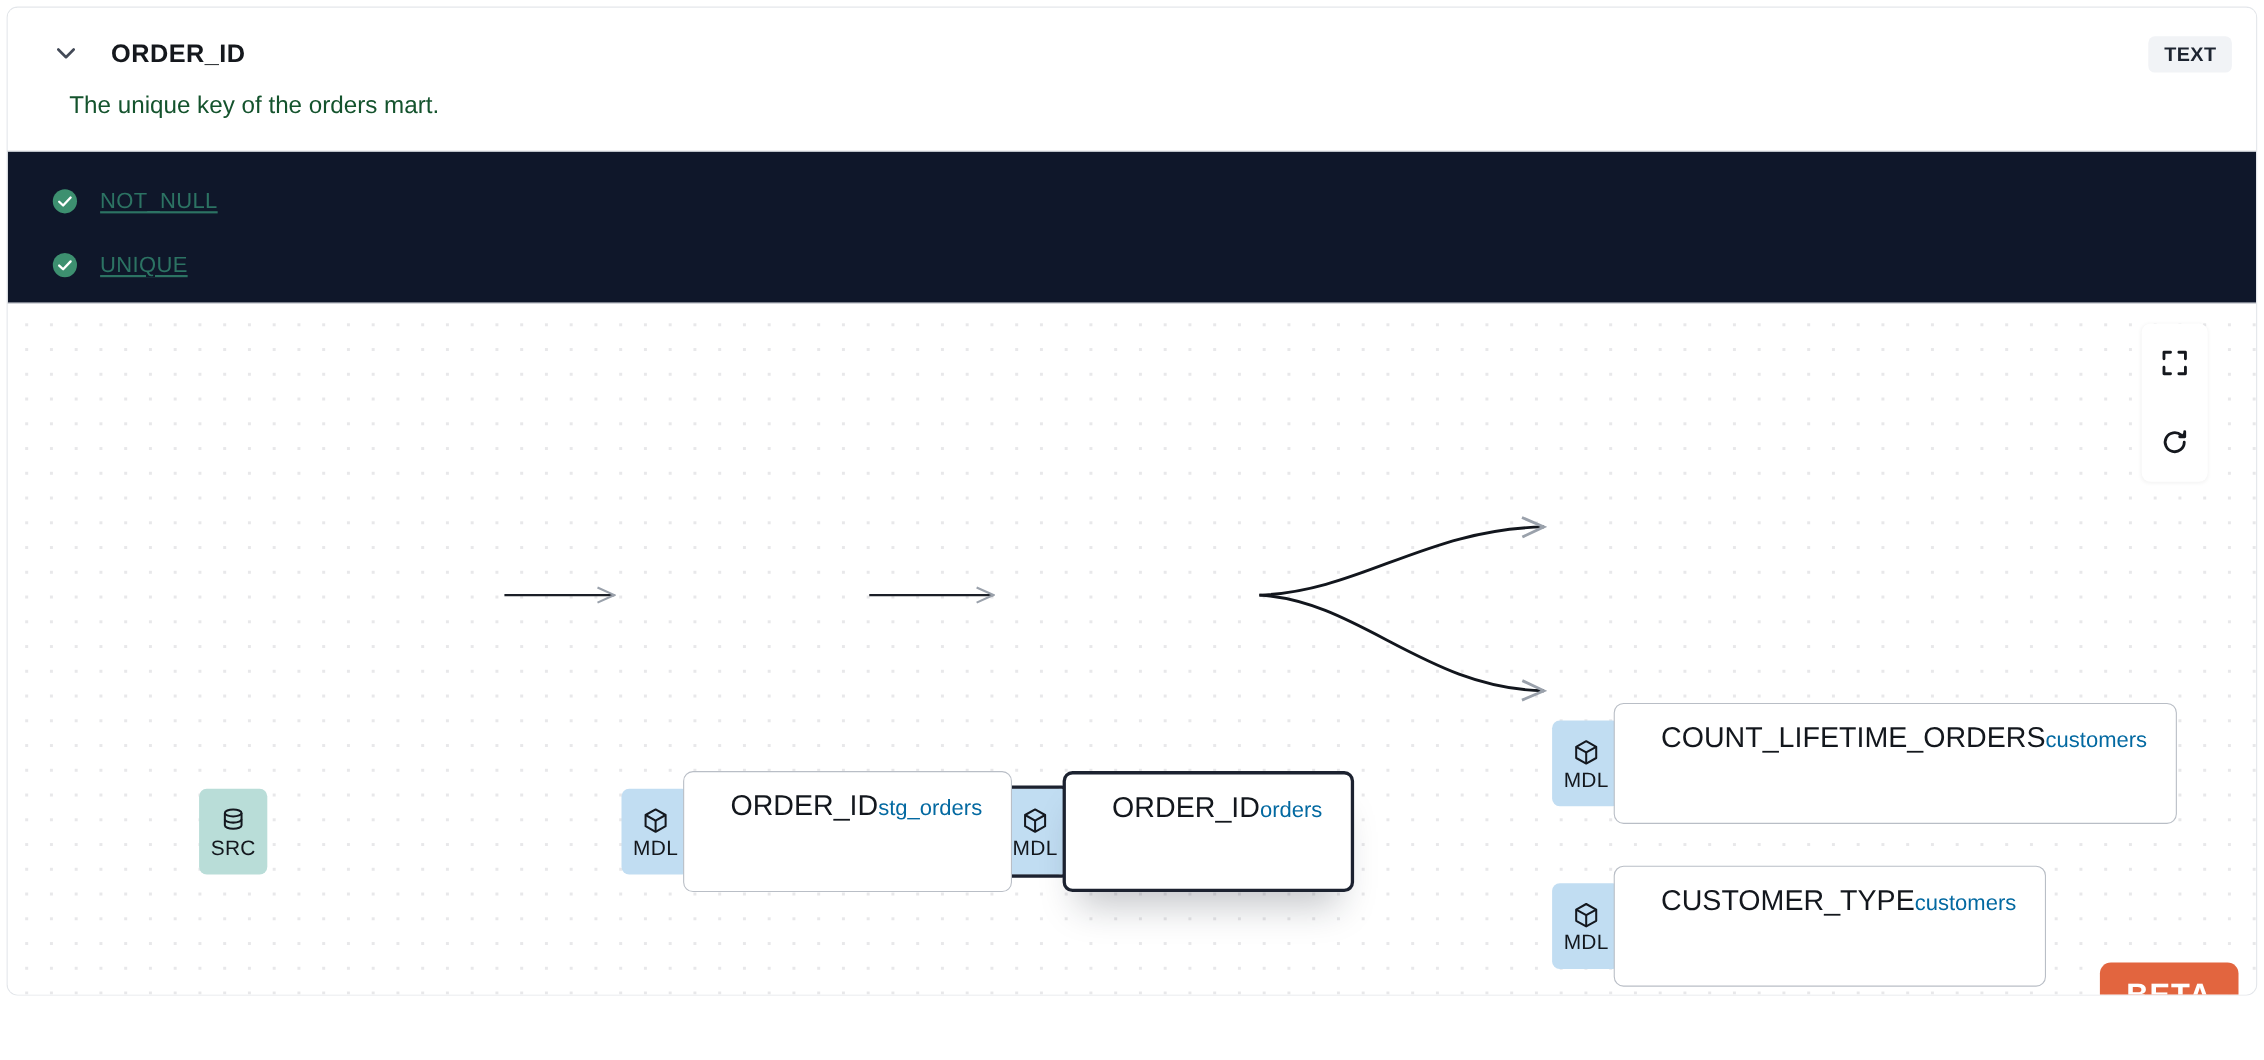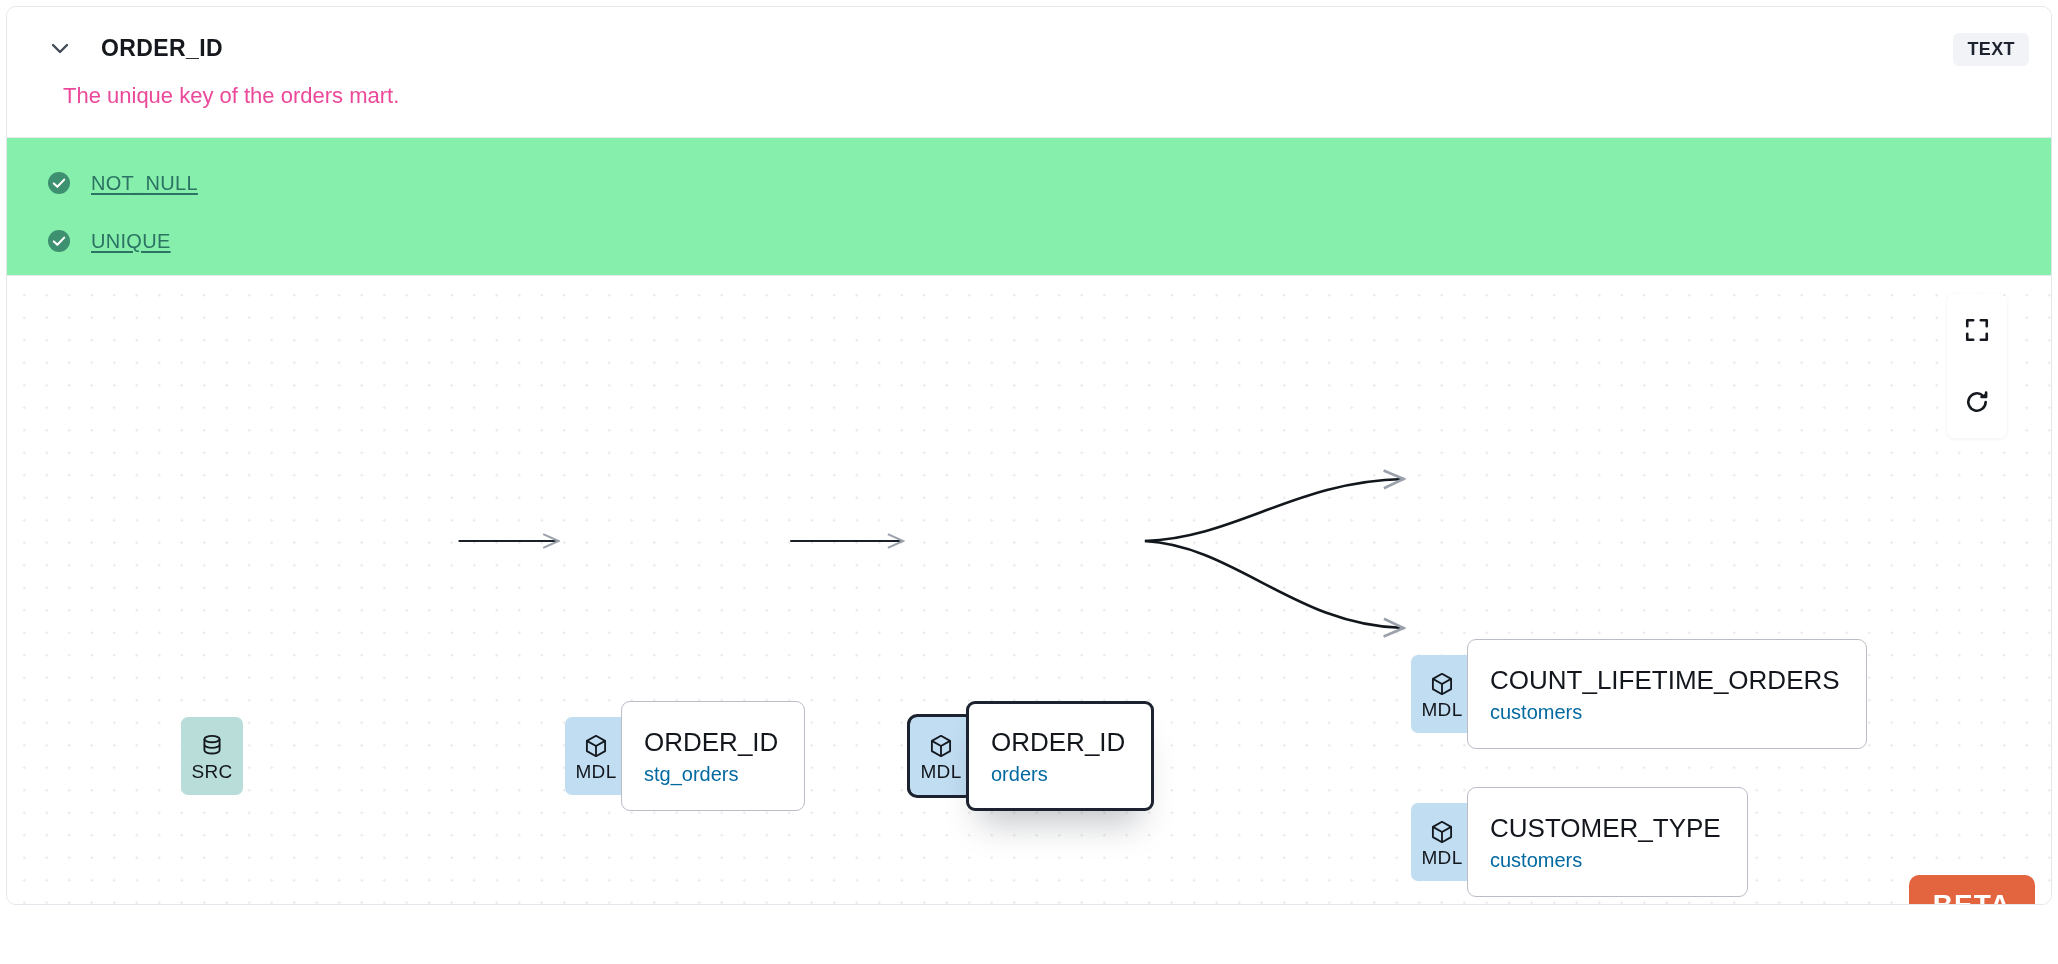--- a/index.html
+++ b/index.html
@@ -69,27 +69,27 @@
     font-weight: 700;
     letter-spacing: 0.4px;
     padding: 6px 14px;
     border-radius: 6px;
   }
 
   .description {
     margin-top: 16px;
     margin-left: 30px;
     font-size: 22px;
-    color: #ec4899;
+    color: #14532d;
     font-weight: 400;
   }
 
   
   .tests {
-    background: #86efac;
+    background: #0f172a;
     border-top: 1px solid #e7eaee;
     border-bottom: 1px solid #e7eaee;
     height: 139px;
     padding: 20px 0 0 40px;
   }
 
   .test-row {
     display: flex;
     align-items: center;
     height: 50px;
@@ -163,23 +163,23 @@
     color: #13171d;
     margin-top: 2px;
     letter-spacing: 0.3px;
   }
 
   .node-body {
     background: #ffffff;
     border: 1px solid #b9bec6;
     border-radius: 9px;
     margin-left: -6px;
-    padding: 16px 26px 14px 22px;
-    display: flex;
-    flex-direction: column;
+    padding: 16px 26px 14px 42px;
+    display: flex;
+    flex-direction: row;
     justify-content: center;
     min-width: 160px;
     position: relative;
     z-index: 2;
   }
 
   .node-name {
     font-size: 26px;
     color: #13171d;
     font-weight: 400;

